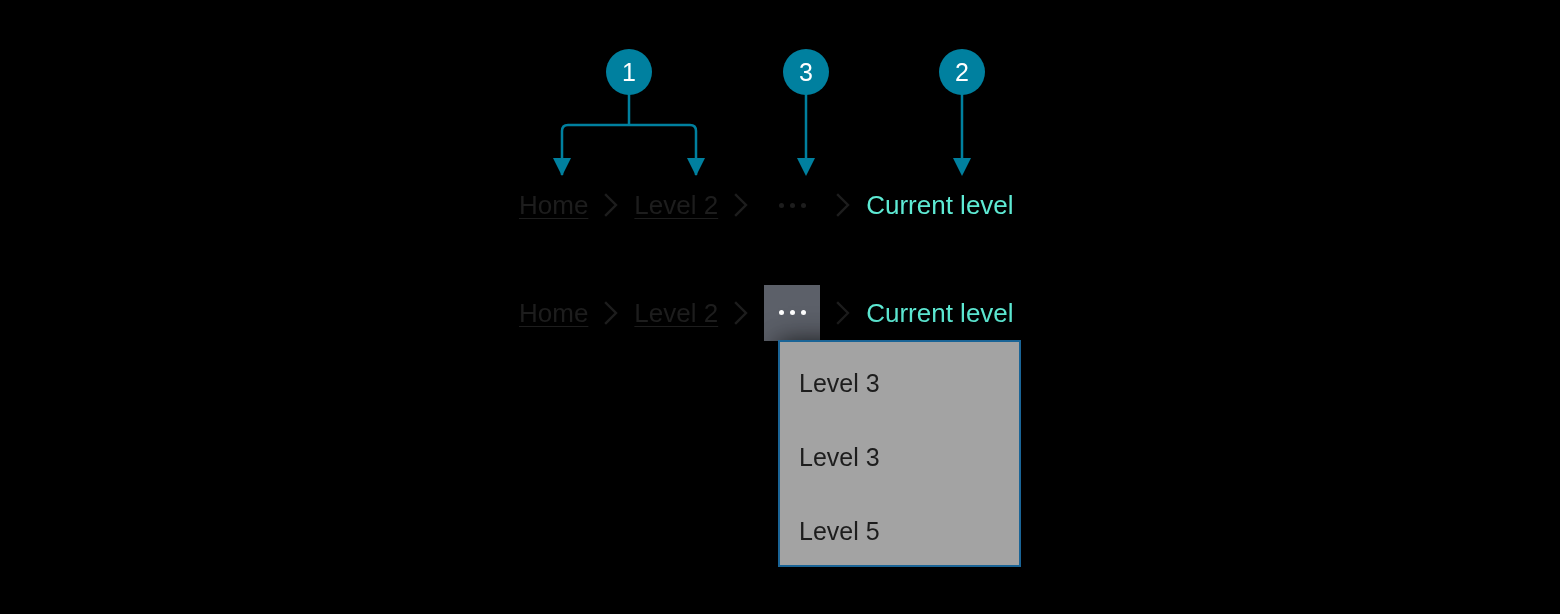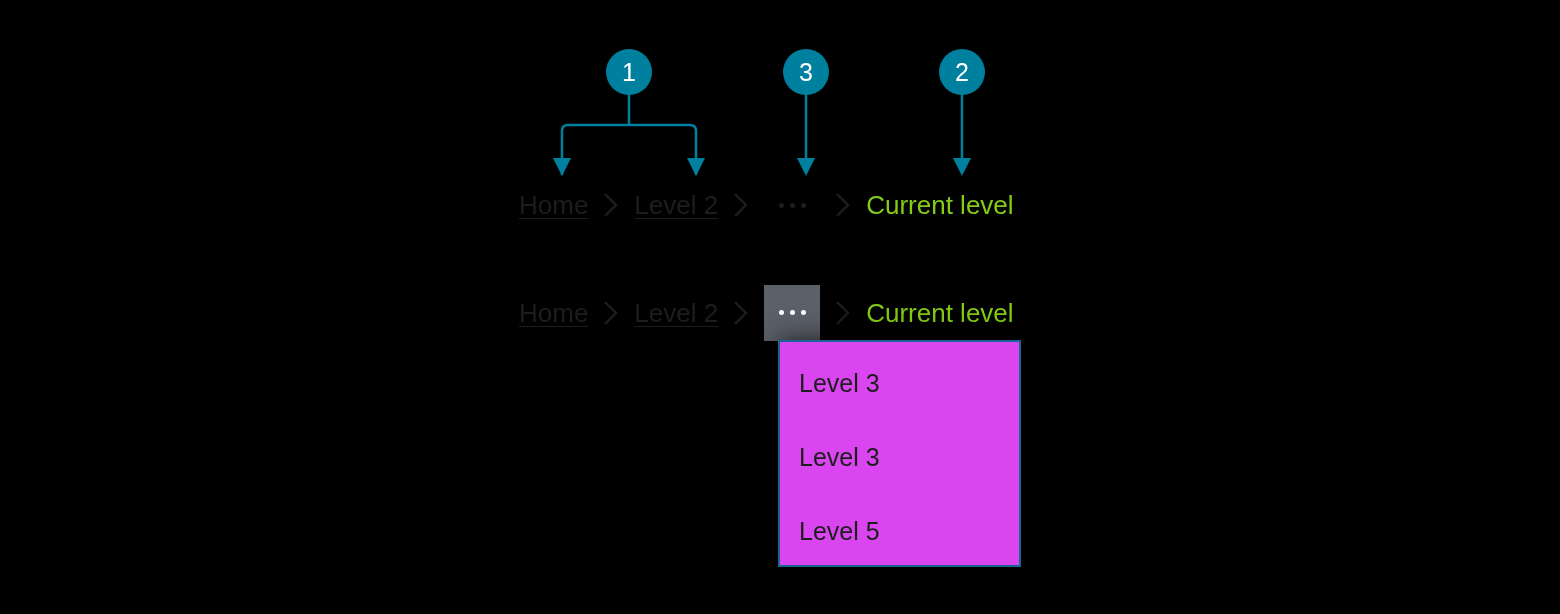--- a/index.html
+++ b/index.html
@@ -63,21 +63,21 @@
   #breadcrumb-open  { left: 519px; top: 291px; }
 
   .crumb-link {
     color: #1d1d1d;
     text-decoration: underline;
     text-underline-offset: 4px;
     text-decoration-thickness: 1px;
     cursor: pointer;
   }
   .crumb-current {
-    color: #84cc16;
+    color: #5eead4;
     text-decoration: none;
   }
   .crumb-sep {
     display: inline-flex;
     align-items: center;
     justify-content: center;
     width: 46px;
     height: 30px;
     color: #1d1d1d;
   }
@@ -111,21 +111,21 @@
     background: #ffffff;
   }
 
   
   .overflow-menu {
     position: absolute;
     left: 778px;
     top: 340px;
     width: 243px;
     height: 227px;
-    background: #d946ef;
+    background: #a3a3a3;
     border: 2px solid #1a6496;
     box-sizing: border-box;
     box-shadow: 0 6px 22px rgba(0,0,0,0.55), 0 0 28px rgba(0,0,0,0.45);
     z-index: 5;
   }
   .overflow-item {
     position: absolute;
     left: 19px;
     font-size: 25px;
     color: #1d1d1d;

